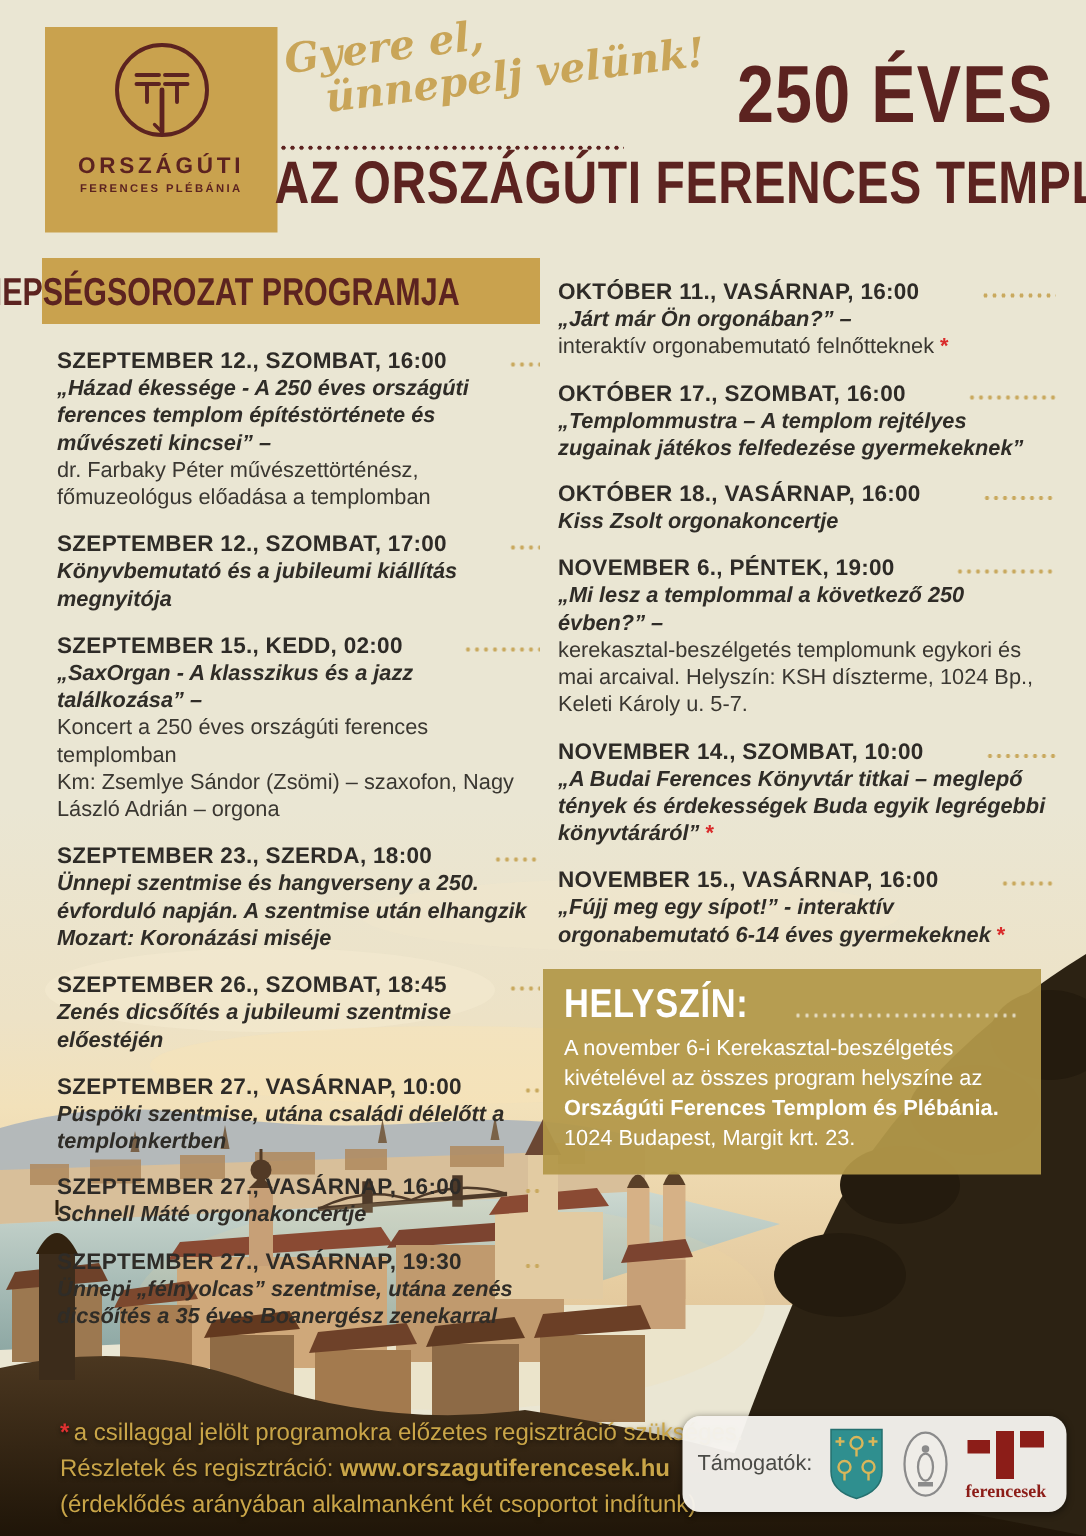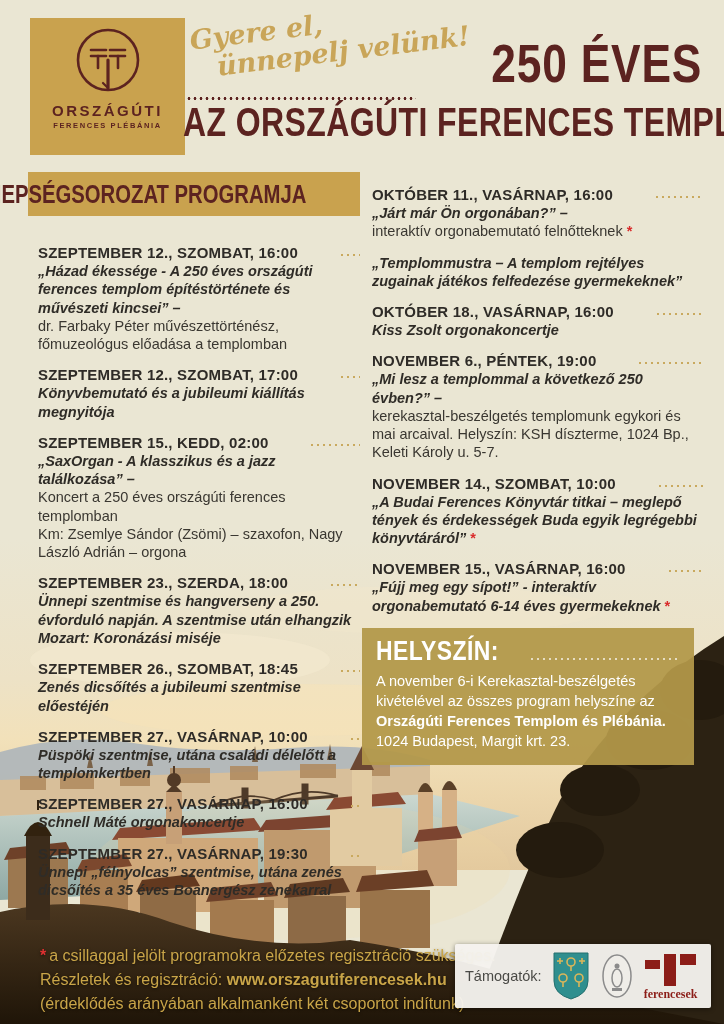--- a/index.html
+++ b/index.html
@@ -26,21 +26,21 @@
   .title-sub{position:absolute;left:183px;top:102px;color:#5c2320;font-weight:700;font-size:40px;line-height:1;}
   .title-sub span{display:inline-block;transform:scaleX(.8);transform-origin:left center;white-space:nowrap;letter-spacing:.5px;}
 
   
   .prog-head{position:absolute;left:28px;top:172px;width:332px;height:44px;background:#c9a24e;
     display:flex;align-items:center;justify-content:flex-end;}
   .prog-head span{color:#5c2320;font-weight:700;font-size:26px;display:inline-block;transform:scaleX(.78);transform-origin:center;white-space:nowrap;}
 
   
   .col{position:absolute;z-index:2;}
-  .col-left{left:38px;top:244px;width:322px;}
+  .col-left{left:38px;top:232px;width:322px;}
   .col-right{left:372px;top:186px;width:332px;}
   .entry{margin-bottom:13px;}
   .entry-date{display:flex;align-items:flex-end;gap:33px;}
   .entry-date .lbl{font-size:15px;font-weight:700;color:#2e2b27;white-space:nowrap;letter-spacing:.2px;}
   .entry-date .dots{flex:1;margin:0 0 4px 8px;}
   .entry-body{font-size:14.5px;line-height:1.26;color:#3a3731;margin-top:1px;}
   .entry-em{font-style:italic;font-weight:700;color:#2f2c27;}
   .entry-text{white-space:pre-line;}
   .star{color:#d92b2b;font-weight:700;margin-left:4px;}
 
@@ -57,21 +57,21 @@
   
   .painting{position:absolute;left:0;top:540px;width:724px;height:484px;z-index:0;}
 
   
   .footer-note{position:absolute;left:40px;top:944px;z-index:3;color:#c9a548;font-size:16px;line-height:1.5;
     text-shadow:0 1px 3px rgba(0,0,0,.55);}
   .footer-note .url{font-weight:700;}
   .footer-note .fstar{color:#e03131;font-weight:700;margin-right:3px;}
 
   .supporters{position:absolute;left:455px;top:944px;width:256px;height:64px;z-index:3;background:rgba(245,243,238,.96);
-    border-radius:2px;display:flex;align-items:center;gap:10px;padding:0 10px;box-sizing:border-box;box-shadow:0 1px 5px rgba(0,0,0,.45);}
+    border-radius:12px;display:flex;align-items:center;gap:10px;padding:0 10px;box-sizing:border-box;box-shadow:0 1px 5px rgba(0,0,0,.45);}
   .supporters .lbl{font-size:14.5px;color:#4a4a46;white-space:nowrap;}
   .ferencesek-wrap{display:flex;flex-direction:column;align-items:center;line-height:1;}
   .ferencesek-label{font-family:"Liberation Serif",serif;font-weight:700;font-size:12px;color:#8c1d18;margin-top:1px;}
 </style>
 </head>
 <body>
 
 <div class="poster">
 
   <svg class="painting" viewBox="0 0 724 484" xmlns="http://www.w3.org/2000/svg" aria-hidden="true">
@@ -278,20 +278,24 @@
         <div class="entry">
           <div class="entry-date">
             <span class="lbl">OKTÓBER 11., VASÁRNAP, 16:00</span>
             <span class="dots"></span>
           </div>
           <div class="entry-body"><span class="entry-em">„Járt már Ön orgonában?” –</span><span class="entry-text">
 interaktív orgonabemutató felnőtteknek</span><span class="star">*</span></div>
         </div>
 
         <div class="entry">
+          <div class="entry-date">
+            <span class="lbl">OKTÓBER 17., SZOMBAT, 16:00</span>
+            <span class="dots"></span>
+          </div>
           <div class="entry-body"><span class="entry-em">„Templommustra – A templom rejtélyes zugainak játékos felfedezése gyermekeknek”</span><span class="entry-text"></span><span class="star"></span></div>
         </div>
 
         <div class="entry">
           <div class="entry-date">
             <span class="lbl">OKTÓBER 18., VASÁRNAP, 16:00</span>
             <span class="dots"></span>
           </div>
           <div class="entry-body"><span class="entry-em">Kiss Zsolt orgonakoncertje</span><span class="entry-text"></span><span class="star"></span></div>
         </div>

